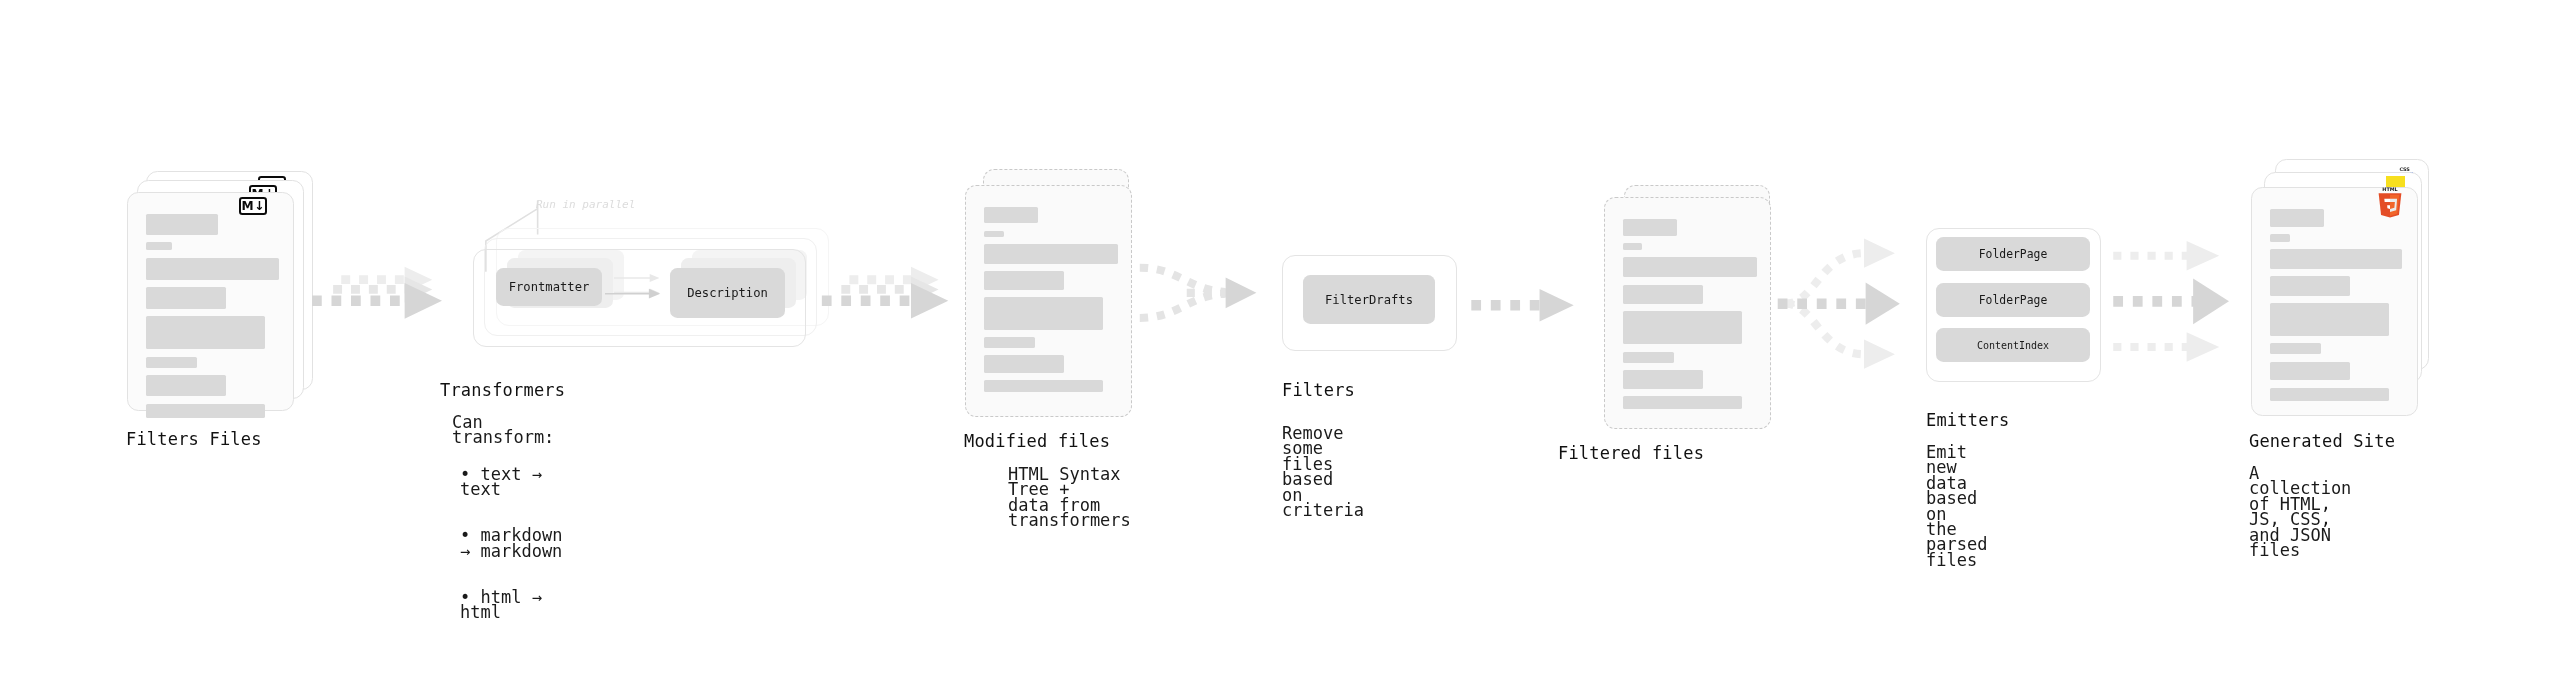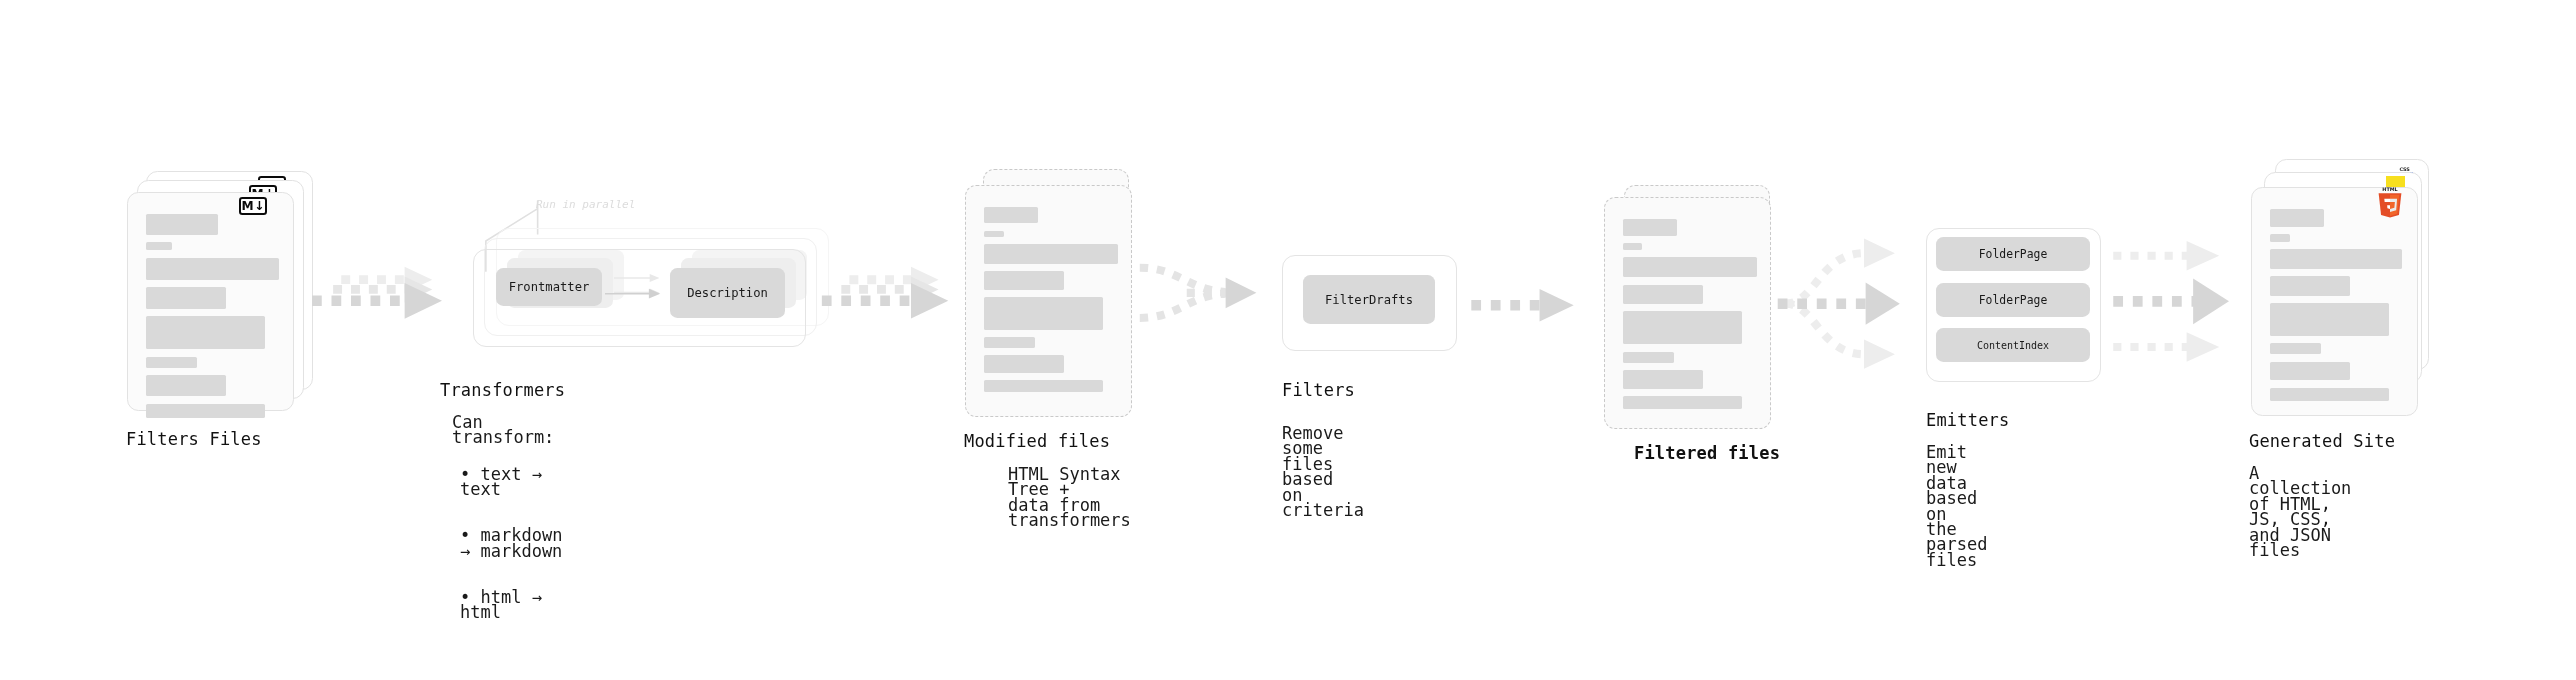--- a/index.html
+++ b/index.html
@@ -338,21 +338,21 @@
         <div class="bar" style="width:54px;  height:17px;"></div>
         <div class="bar" style="width:18.7px;  height:6.5px;"></div>
         <div class="bar" style="width:134px; height:20.3px;"></div>
         <div class="bar" style="width:80px;  height:19.5px;"></div>
         <div class="bar" style="width:119px; height:33px;"></div>
         <div class="bar" style="width:51px;  height:11.4px;"></div>
         <div class="bar" style="width:80px;  height:18.7px;"></div>
         <div class="bar" style="width:119px; height:13px;"></div>
       </div>
     </div>
-    <div class="title" style="left:1634px; top:443px;font-weight:bold;">Filtered files</div>
+    <div class="title" style="left:1558px; top:443px;">Filtered files</div>
   </div>
 
   <svg class="abs-svg" style="left:1776px; top:219px;" width="163" height="171" viewBox="0 0 200 210">
     <g stroke="#ededed" stroke-width="10" stroke-dasharray="10 11" fill="none">
       <path d="M 12 104 C 48 104, 54 42, 108 42"></path>
       <path d="M 12 104 C 48 104, 54 166, 108 166"></path>
     </g>
     <polygon points="108,24 146,42 108,60" fill="#ededed"></polygon>
     <polygon points="108,148 146,166 108,184" fill="#ededed"></polygon>
     <g stroke="#d6d6d6" stroke-width="13" stroke-dasharray="12 12" fill="none">

